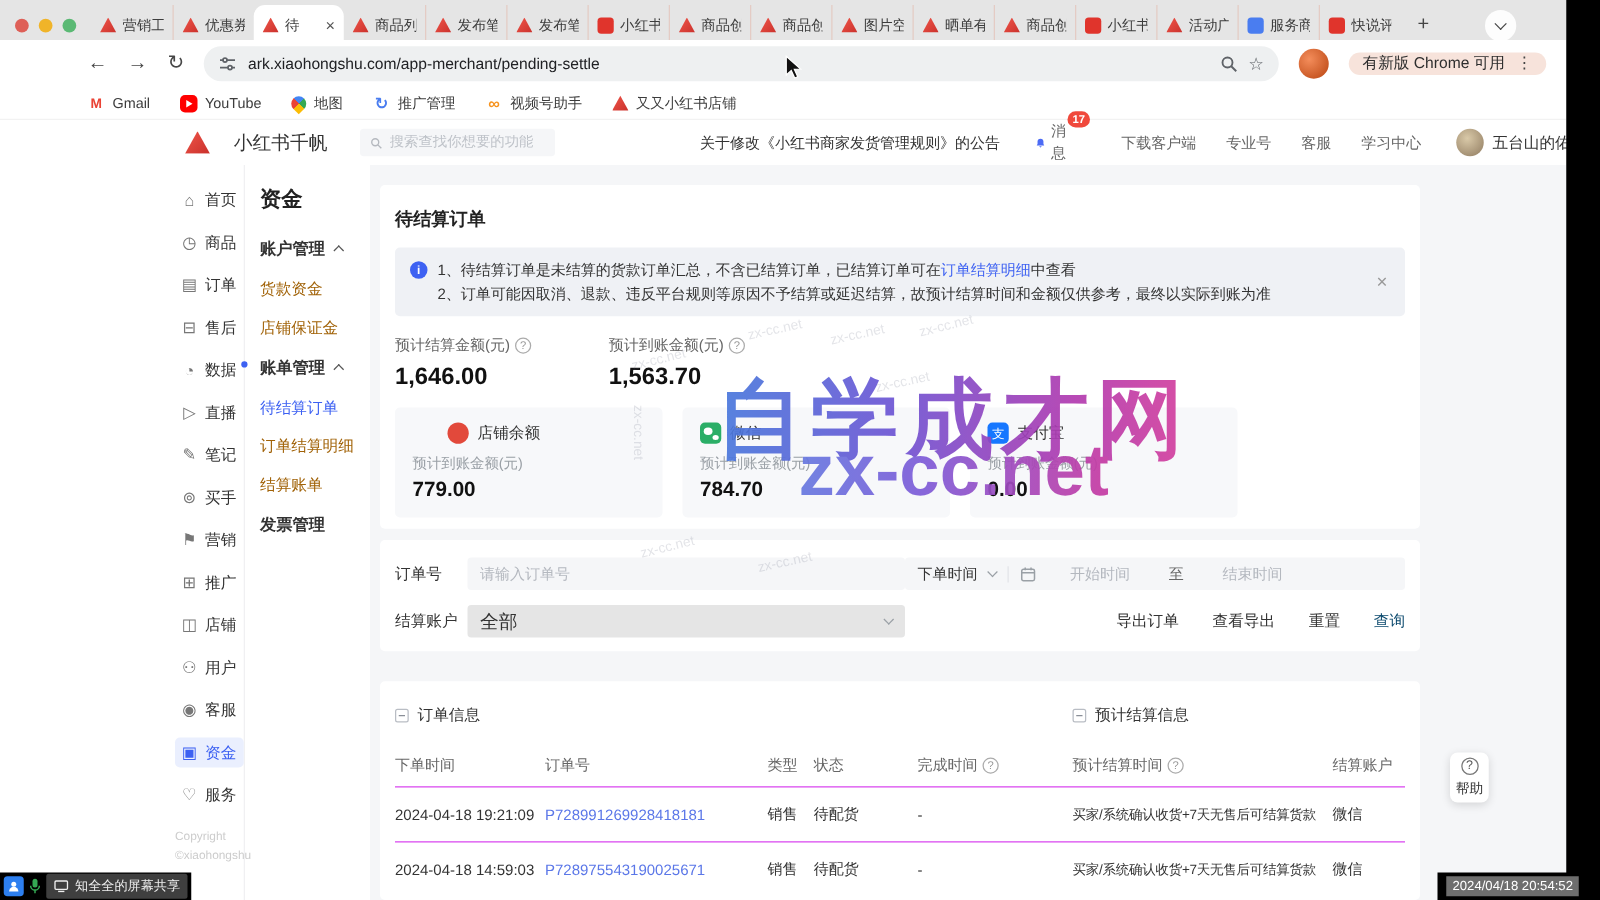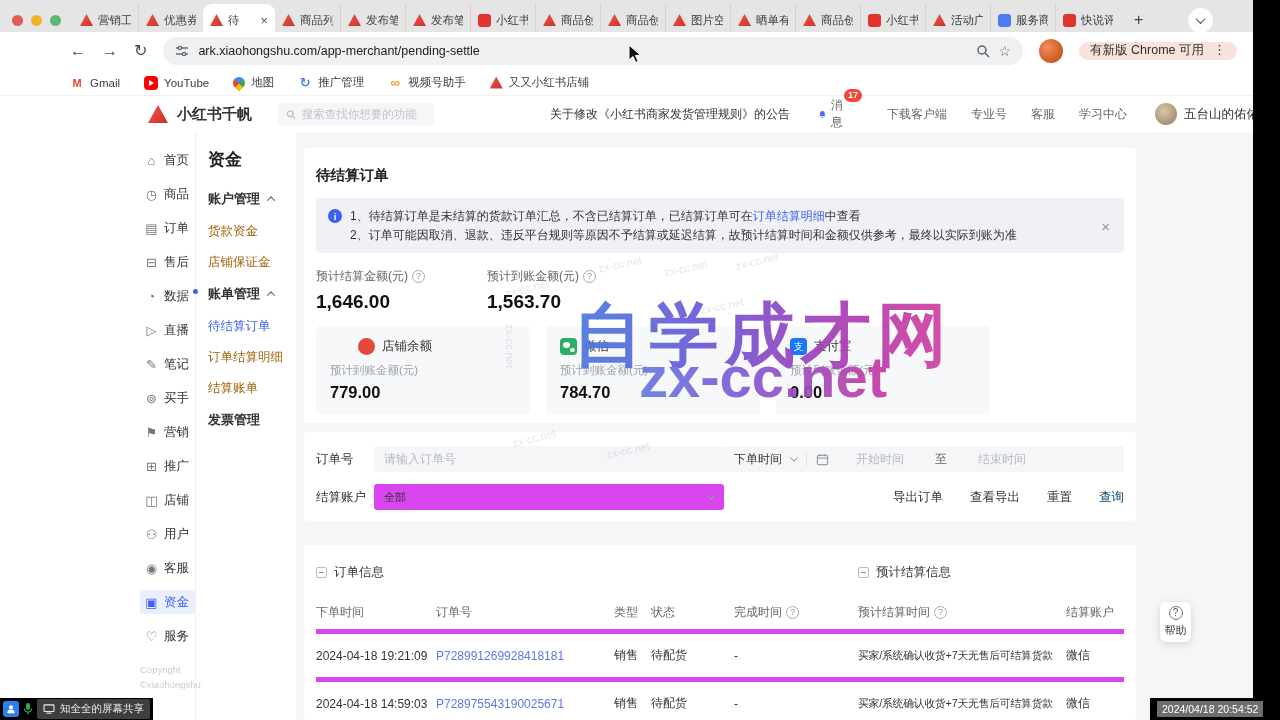--- a/index.html
+++ b/index.html
@@ -43,21 +43,21 @@
 .bi-gmail{color:#EA4335}
 .bi-youtube{background:#F00;border-radius:4px;position:relative}
 .bi-youtube::before{content:"";position:absolute;left:5px;top:4px;border-left:5px solid #fff;border-top:3px solid transparent;border-bottom:3px solid transparent}
 .bi-maps{border-radius:50% 50% 50% 0;background:conic-gradient(#4285F4 0 25%,#34A853 0 50%,#FBBC05 0 75%,#EA4335 0);transform:rotate(-45deg);width:12px;height:12px}
 .bi-promo{color:#4A7DF0;font-size:13px}
 .bi-channels{color:#F7931E;font-size:13px}
 
 
 .appheader{position:absolute;top:96px;left:0;width:1253px;height:36px;background:#fff;display:flex;align-items:center;padding-left:148px}
 .logo{width:20px;height:18px;background:linear-gradient(135deg,#F0564A,#C9302B);clip-path:polygon(50% 0,100% 100%,0 100%);flex:none}
-.brand{font-size:15px;font-weight:bold;color:#333;margin-left:9px;white-space:nowrap}
+.brand{font-size:15px;font-weight:normal;color:#333;margin-left:19px;white-space:nowrap}
 .hsearch{margin-left:26px;width:156px;height:22px;background:#F5F6F8;border-radius:3px;display:flex;align-items:center;padding:0 8px;gap:6px;flex:none}
 .hsearch input{border:0;background:transparent;outline:none;font-size:11.5px;color:#666;width:100%}
 .hsearch input::placeholder{color:#BFC3C9}
 .announce{margin-left:116px;font-size:12px;color:#333;white-space:nowrap}
 .msg{margin-left:28px;display:flex;align-items:center;gap:4px;position:relative;font-size:12px;color:#666}
 .badge{position:absolute;top:-8px;right:-15px;background:#F0493C;color:#fff;font-size:9px;border-radius:8px;padding:1px 4px;font-weight:bold;line-height:1.2}
 .hlinks{display:flex;gap:24px;font-size:12px;color:#666;margin-left:40px;white-space:nowrap}
 .shop{display:flex;align-items:center;gap:7px;margin-left:28px;font-size:12.5px;color:#333;white-space:nowrap}
 .shopav{width:22px;height:22px;border-radius:50%;background:radial-gradient(circle at 40% 35%,#D9C9A8,#8F7A5F);flex:none}
 
@@ -108,33 +108,33 @@
 
 
 .frow{display:flex;align-items:center;height:26px}
 .frow+.frow{margin-top:12px}
 .flabel{font-size:12.5px;color:#333;width:58px;flex:none}
 .finput{width:350px;height:26px;background:#F5F6F8;border-radius:3px;border:0;outline:none;padding:0 10px;font-size:12px;color:#333}
 .finput::placeholder{color:#B4B8BF}
 .fdate{margin-left:auto;width:400px;height:26px;background:#F5F6F8;border-radius:3px;display:flex;align-items:center;padding:0 10px;gap:9px;font-size:12px;color:#333}
 .fdate .ph{color:#B4B8BF}
 .vline{width:1px;height:13px;background:#E2E4E8}
-.fselect{width:350px;height:26px;background:#d946ef;border-radius:3px;display:flex;align-items:center;justify-content:space-between;padding:0 10px;font-size:11px;color:#333}
+.fselect{width:350px;height:26px;background:#e5e5e5;border-radius:3px;display:flex;align-items:center;justify-content:space-between;padding:0 10px;font-size:15px;color:#333}
 .factions{margin-left:auto;display:flex;gap:27px;font-size:12.5px;color:#333;align-items:center}
 .factions .query{color:#0c4a6e}
 
 
 .tgroups{display:grid;grid-template-columns:542px 1fr;padding-top:19px}
 .tgroup{display:flex;align-items:center;gap:7px;font-size:12.5px;color:#333}
 .collapse{width:11px;height:11px;border:1px solid #B9BDC4;border-radius:2px;position:relative;flex:none}
 .collapse::before{content:"";position:absolute;left:2px;right:2px;top:4px;border-top:1px solid #8A8F98}
 .tgrid{display:grid;grid-template-columns:120px 178px 37px 83px 124px 208px 1fr;align-items:center}
 .thead{margin-top:15px;padding:8px 0;font-size:12px;color:#666}
 .th{display:flex;align-items:center;gap:4px}
-.trow{padding:13px 0;font-size:12px;color:#333;border-top:5px solid #d946ef}
+.trow{padding:13px 0;font-size:12px;color:#333;border-top:1px solid #d946ef}
 .tlink{color:#5B77E8}
 .settle{font-size:10.8px;letter-spacing:-.2px;white-space:nowrap}
 
 
 .wm-big{position:absolute;left:528px;top:300px;width:470px;text-align:center;pointer-events:none;z-index:50;opacity:.92}
 .wm1{font-size:70px;font-weight:bold;letter-spacing:6px;line-height:1;background:linear-gradient(92deg,#3C86E0,#6E55D4 40%,#B13BB0 70%,#E84393);-webkit-background-clip:text;background-clip:text;color:transparent;white-space:nowrap}
 .wm2{font-size:58px;font-weight:bold;line-height:1;margin-top:-22px;background:linear-gradient(92deg,#4D9BE8,#7E5BD8 45%,#C43BA4 75%,#E8519A);-webkit-background-clip:text;background-clip:text;color:transparent;white-space:nowrap}
 .wm-small{position:absolute;font-size:11px;color:rgba(100,105,125,.18);pointer-events:none;z-index:49;white-space:nowrap}
 
 

